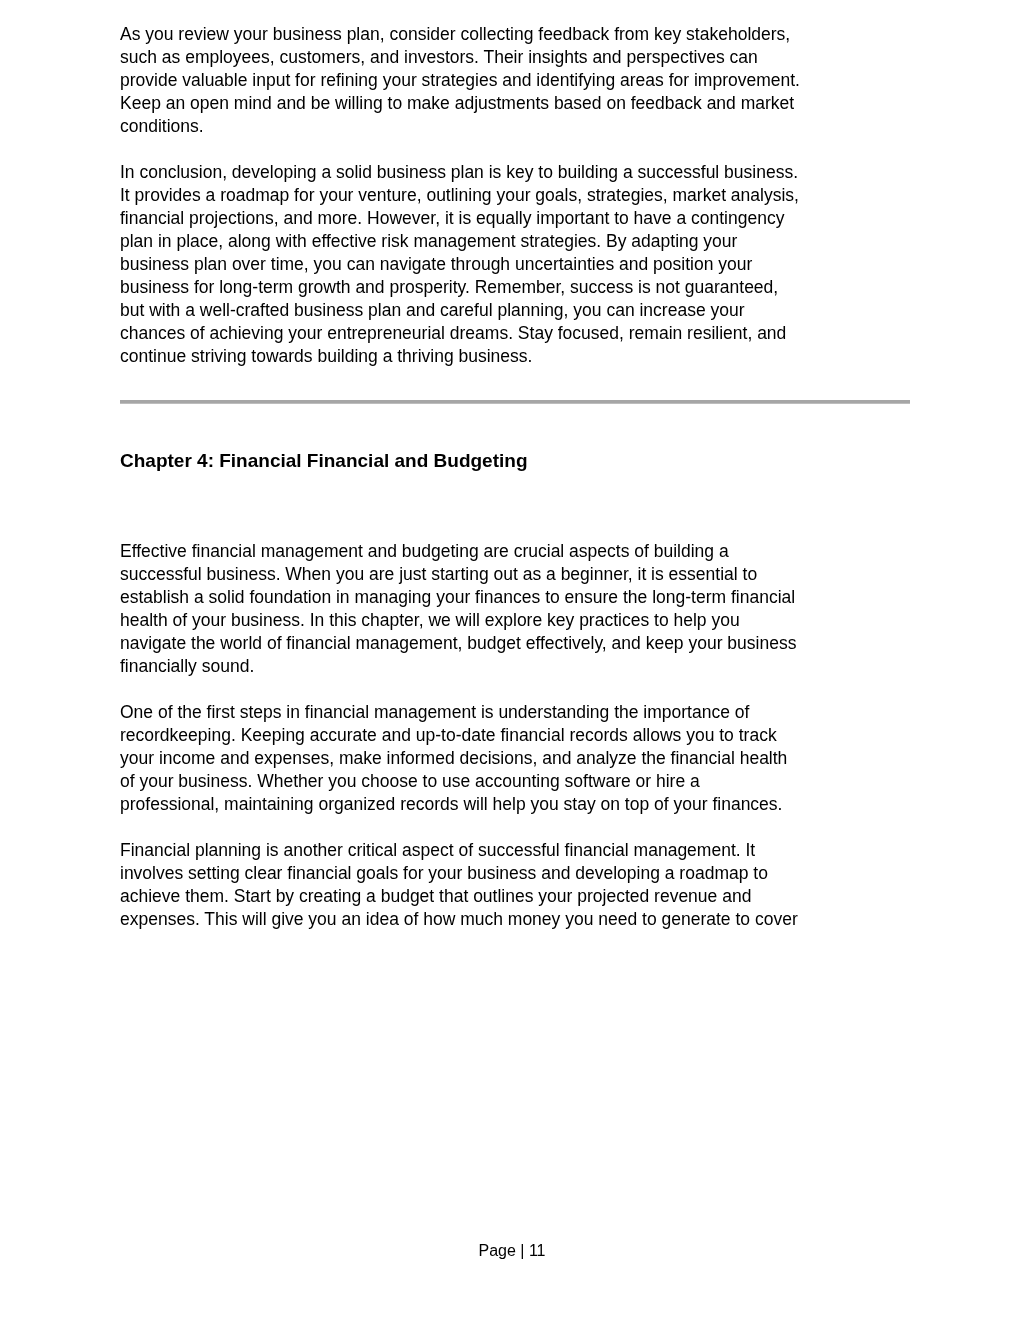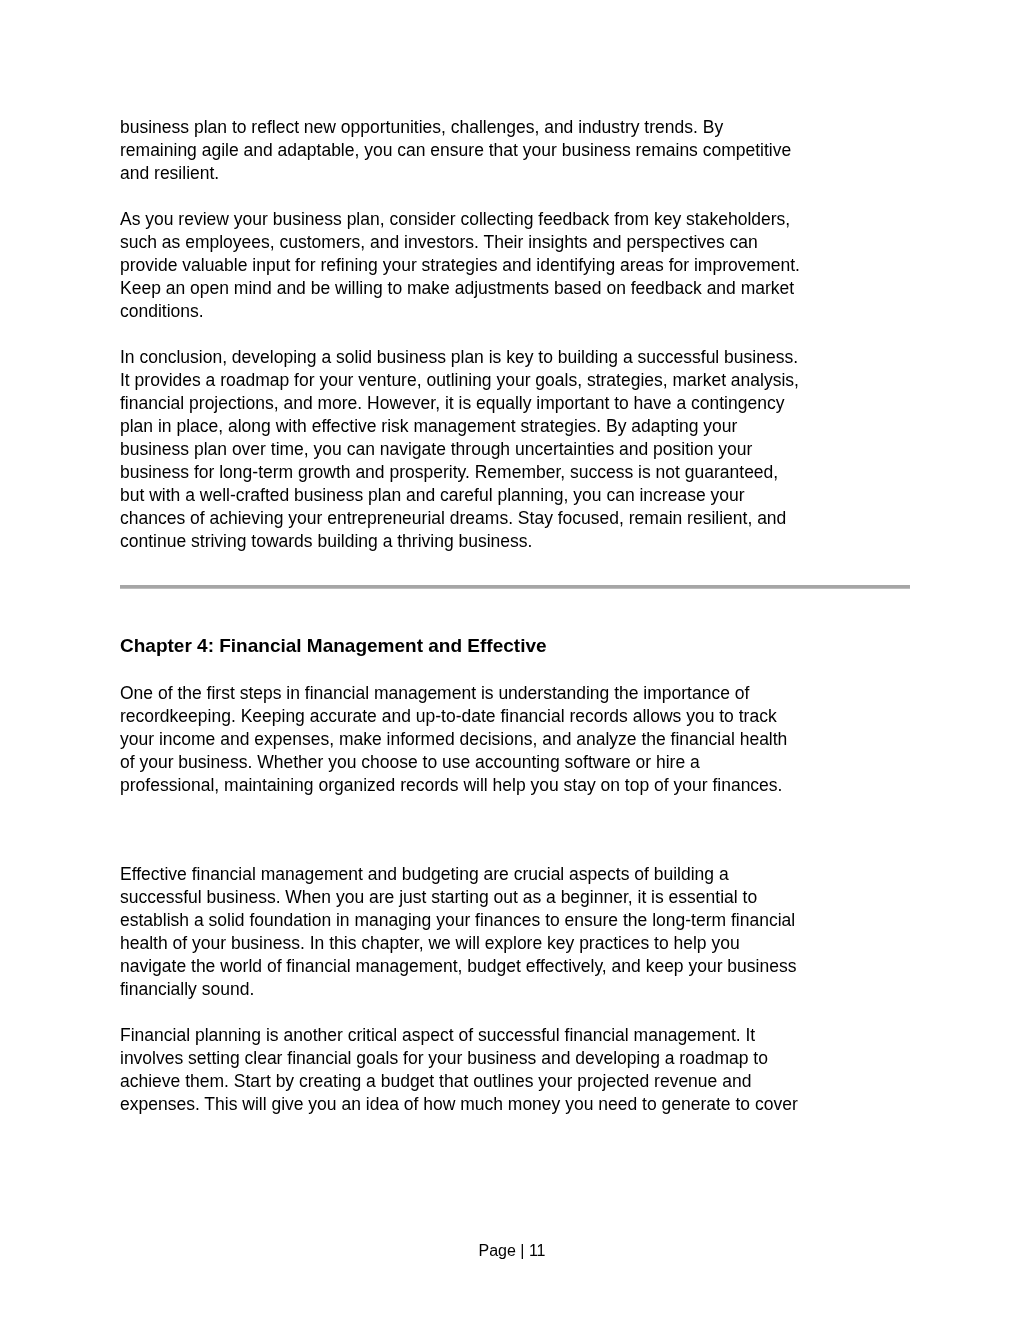--- a/index.html
+++ b/index.html
@@ -59,57 +59,54 @@
     font-size: 16px;
     line-height: 21px;
   }
 </style>
 </head>
 <body>
 
 <div class="page">
   <div class="content">
 
-    <p class="para first">business plan to reflect new opportunities, challenges, and industry trends. By
-remaining agile and adaptable, you can ensure that your business remains competitive
-and resilient.</p>
 
     <p class="para">As you review your business plan, consider collecting feedback from key stakeholders,
 such as employees, customers, and investors. Their insights and perspectives can
 provide valuable input for refining your strategies and identifying areas for improvement.
 Keep an open mind and be willing to make adjustments based on feedback and market
 conditions.</p>
 
 
     <p class="para">In conclusion, developing a solid business plan is key to building a successful business.
 It provides a roadmap for your venture, outlining your goals, strategies, market analysis,
 financial projections, and more. However, it is equally important to have a contingency
 plan in place, along with effective risk management strategies. By adapting your
 business plan over time, you can navigate through uncertainties and position your
 business for long-term growth and prosperity. Remember, success is not guaranteed,
 but with a well-crafted business plan and careful planning, you can increase your
 chances of achieving your entrepreneurial dreams. Stay focused, remain resilient, and
 continue striving towards building a thriving business.</p>
 
     <hr class="divider">
 
-    <h2 class="heading">Chapter 4: Financial Management and Effective</h2>
-
-    <p class="para">One of the first steps in financial management is understanding the importance of
-recordkeeping. Keeping accurate and up-to-date financial records allows you to track
-your income and expenses, make informed decisions, and analyze the financial health
-of your business. Whether you choose to use accounting software or hire a
-professional, maintaining organized records will help you stay on top of your finances.</p>
+    <h2 class="heading">Chapter 4: Financial Financial and Budgeting</h2>
 
     <p class="para after-heading">Effective financial management and budgeting are crucial aspects of building a
 successful business. When you are just starting out as a beginner, it is essential to
 establish a solid foundation in managing your finances to ensure the long-term financial
 health of your business. In this chapter, we will explore key practices to help you
 navigate the world of financial management, budget effectively, and keep your business
 financially sound.</p>
+
+    <p class="para">One of the first steps in financial management is understanding the importance of
+recordkeeping. Keeping accurate and up-to-date financial records allows you to track
+your income and expenses, make informed decisions, and analyze the financial health
+of your business. Whether you choose to use accounting software or hire a
+professional, maintaining organized records will help you stay on top of your finances.</p>
 
     <p class="para">Financial planning is another critical aspect of successful financial management. It
 involves setting clear financial goals for your business and developing a roadmap to
 achieve them. Start by creating a budget that outlines your projected revenue and
 expenses. This will give you an idea of how much money you need to generate to cover</p>
 
   </div>
 
   <div class="footer">Page | 11</div>
 </div>

